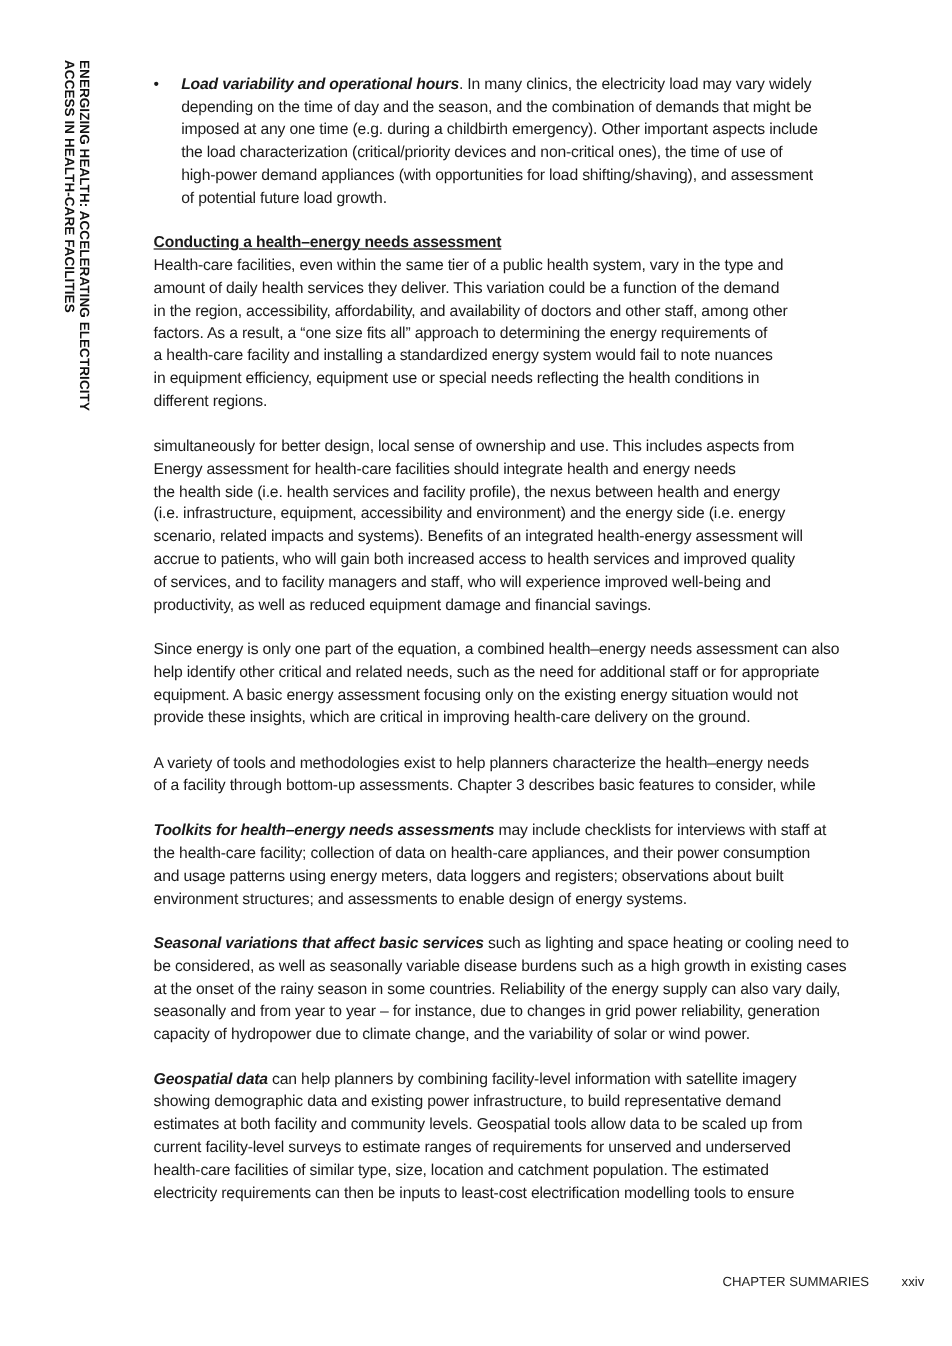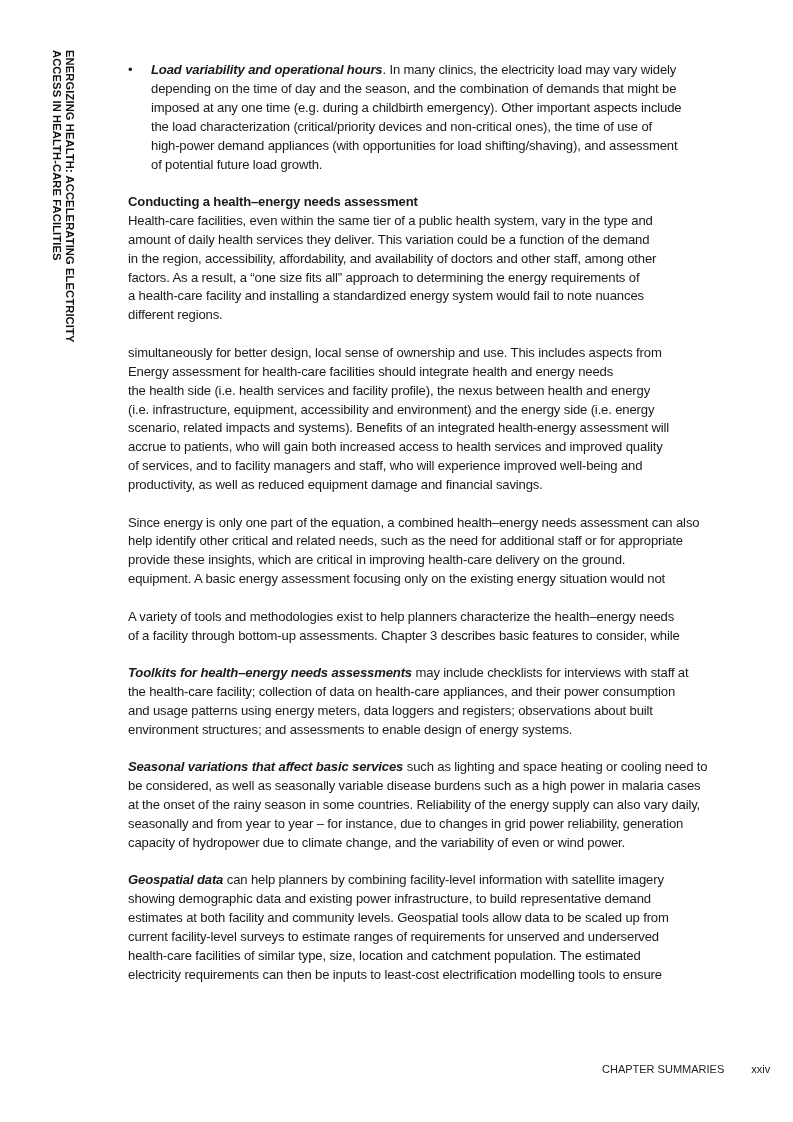--- a/index.html
+++ b/index.html
@@ -9,21 +9,21 @@
       transform-origin: 0 0; transform: translate(30px, 0) rotate(90deg);
       font-family: "Liberation Sans", sans-serif; font-weight: bold; font-size: 11.2px;
       line-height: 13px; color: #111; letter-spacing: 0.1px; white-space: nowrap; }
     .side-title div { display: block; }
     .content { position: absolute; left: 128px; top: 61px; width: 620px;
       font-size: 13.1px; line-height: 18.9px; letter-spacing: -0.15px; }
     .line { display: block; white-space: nowrap; }
     .bullet-block { position: relative; padding-left: 23px; }
     .bullet { position: absolute; left: 0; top: 0; }
     .para { margin-bottom: 18.5px; }
-    .heading { font-weight: bold; }
+    .heading { font-weight: bold; text-decoration: underline; }
     .bi { font-weight: bold; font-style: italic; }
     .footer { position: absolute; top: 1063px; left: 602px; font-size: 11px;
       color: #222; white-space: nowrap; }
     .footer .page-num { margin-left: 24px; }
   </style>
 </head>
 <body>
 
 <div class="side-title">
   <div>ENERGIZING HEALTH: ACCELERATING ELECTRICITY</div>
@@ -42,59 +42,60 @@
     <span class="line">of potential future load growth.</span>
   </div>
 
   <div class="para">
     <span class="line heading">Conducting a health–energy needs assessment</span>
     <span class="line">Health-care facilities, even within the same tier of a public health system, vary in the type and</span>
     <span class="line">amount of daily health services they deliver. This variation could be a function of the demand</span>
     <span class="line">in the region, accessibility, affordability, and availability of doctors and other staff, among other</span>
     <span class="line">factors. As a result, a “one size fits all” approach to determining the energy requirements of</span>
     <span class="line">a health-care facility and installing a standardized energy system would fail to note nuances</span>
+    <span class="line">in equipment efficiency, equipment use or special needs reflecting the health conditions in</span>
     <span class="line">different regions.</span>
   </div>
 
   <div class="para">
     <span class="line">simultaneously for better design, local sense of ownership and use. This includes aspects from</span>
     <span class="line">Energy assessment for health-care facilities should integrate health and energy needs</span>
     <span class="line">the health side (i.e. health services and facility profile), the nexus between health and energy</span>
     <span class="line">(i.e. infrastructure, equipment, accessibility and environment) and the energy side (i.e. energy</span>
     <span class="line">scenario, related impacts and systems). Benefits of an integrated health-energy assessment will</span>
     <span class="line">accrue to patients, who will gain both increased access to health services and improved quality</span>
     <span class="line">of services, and to facility managers and staff, who will experience improved well-being and</span>
     <span class="line">productivity, as well as reduced equipment damage and financial savings.</span>
   </div>
 
   <div class="para">
     <span class="line">Since energy is only one part of the equation, a combined health–energy needs assessment can also</span>
     <span class="line">help identify other critical and related needs, such as the need for additional staff or for appropriate</span>
+    <span class="line">equipment. A basic energy assessment focusing only on the existing energy situation would not</span>
     <span class="line">provide these insights, which are critical in improving health-care delivery on the ground.</span>
-    <span class="line">equipment. A basic energy assessment focusing only on the existing energy situation would not</span>
   </div>
 
   <div class="para">
     <span class="line">A variety of tools and methodologies exist to help planners characterize the health–energy needs</span>
     <span class="line">of a facility through bottom-up assessments. Chapter 3 describes basic features to consider, while</span>
   </div>
 
   <div class="para">
     <span class="line"><span class="bi">Toolkits for health–energy needs assessments</span><span> may include checklists for interviews with staff at</span></span>
     <span class="line">the health-care facility; collection of data on health-care appliances, and their power consumption</span>
     <span class="line">and usage patterns using energy meters, data loggers and registers; observations about built</span>
     <span class="line">environment structures; and assessments to enable design of energy systems.</span>
   </div>
 
   <div class="para">
     <span class="line"><span class="bi">Seasonal variations that affect basic services</span><span> such as lighting and space heating or cooling need to</span></span>
-    <span class="line">be considered, as well as seasonally variable disease burdens such as a high power in malaria cases</span>
+    <span class="line">be considered, as well as seasonally variable disease burdens such as a high growth in existing cases</span>
     <span class="line">at the onset of the rainy season in some countries. Reliability of the energy supply can also vary daily,</span>
     <span class="line">seasonally and from year to year – for instance, due to changes in grid power reliability, generation</span>
-    <span class="line">capacity of hydropower due to climate change, and the variability of even or wind power.</span>
+    <span class="line">capacity of hydropower due to climate change, and the variability of solar or wind power.</span>
   </div>
 
   <div>
     <span class="line"><span class="bi">Geospatial data</span><span> can help planners by combining facility-level information with satellite imagery</span></span>
     <span class="line">showing demographic data and existing power infrastructure, to build representative demand</span>
     <span class="line">estimates at both facility and community levels. Geospatial tools allow data to be scaled up from</span>
     <span class="line">current facility-level surveys to estimate ranges of requirements for unserved and underserved</span>
     <span class="line">health-care facilities of similar type, size, location and catchment population. The estimated</span>
     <span class="line">electricity requirements can then be inputs to least-cost electrification modelling tools to ensure</span>
   </div>

